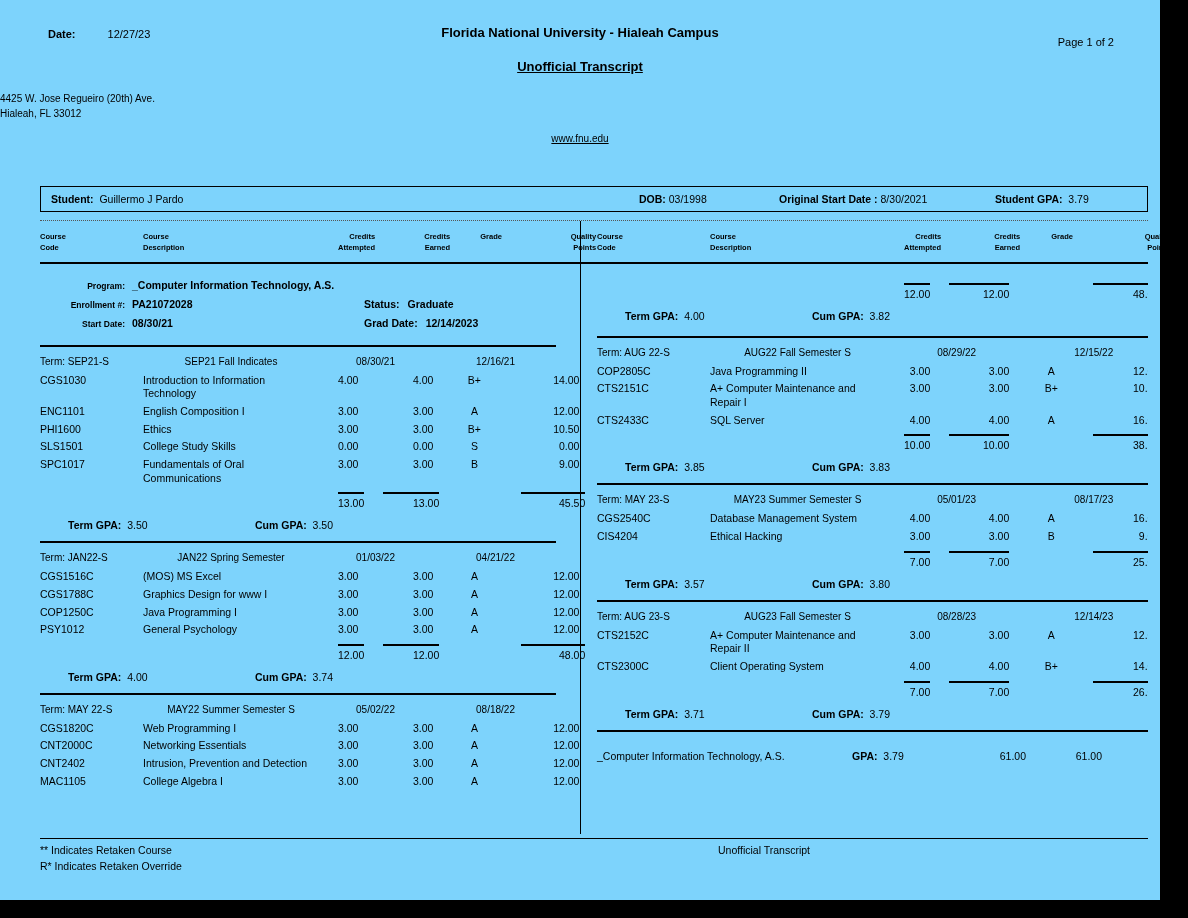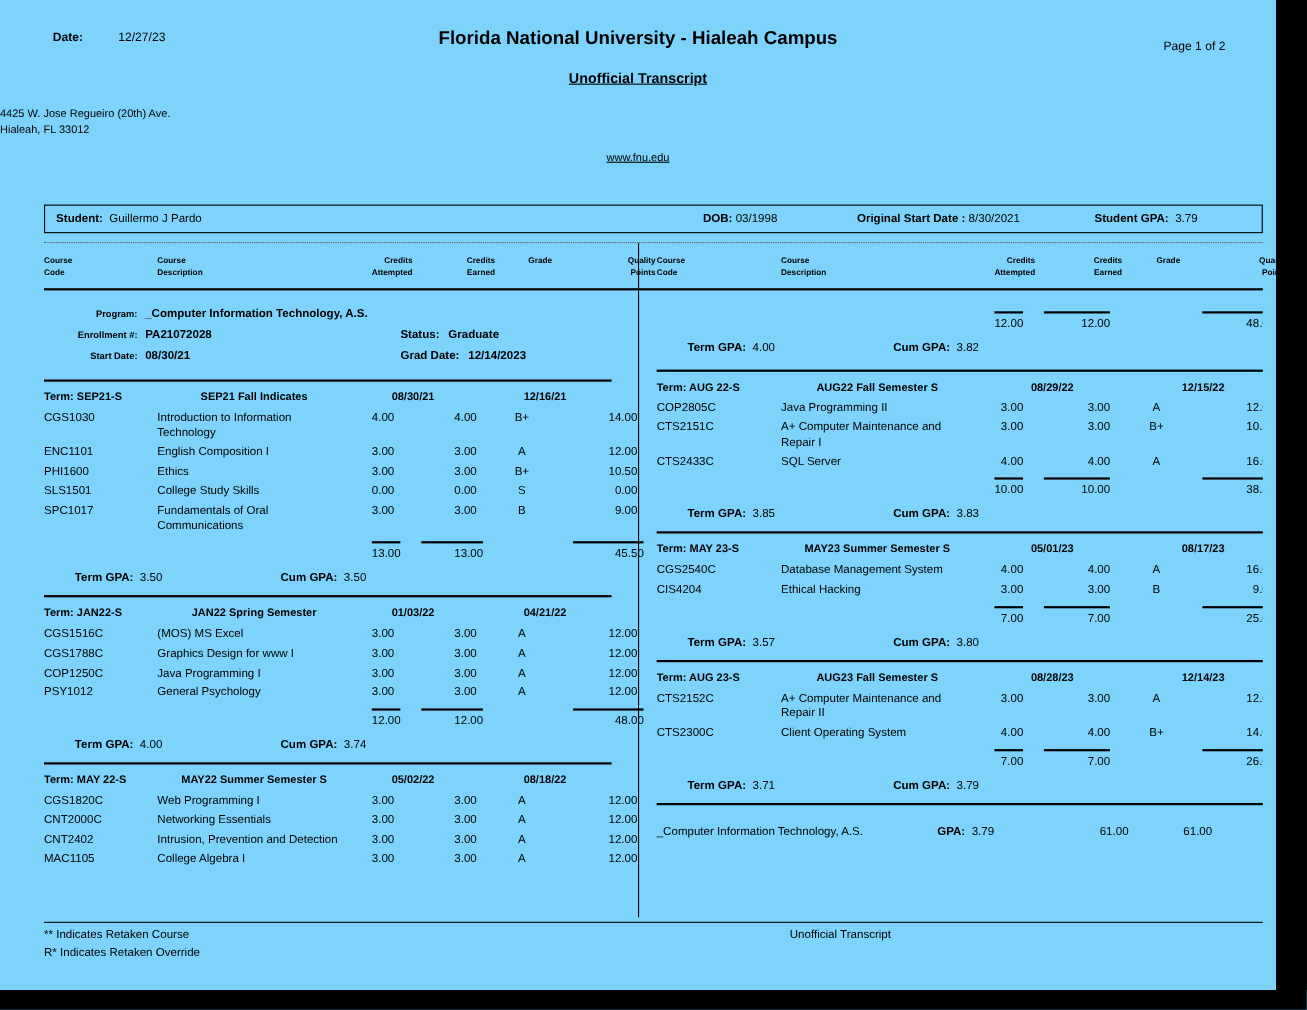--- a/index.html
+++ b/index.html
@@ -5,21 +5,21 @@
   * { margin:0; padding:0; box-sizing:border-box; }
   html, body { background:#000; }
   body { font-family:"Liberation Sans", sans-serif; color:#000; }
   .paper { position:relative; width:1160px; height:900px; background:#7dd3fc; overflow:hidden; }
 
   
   .header { position:relative; height:186px; }
   .date-line { position:absolute; left:48px; top:28px; font-size:11px; }
   .date-line .lbl { font-weight:bold; margin-right:32px; }
   .page-indicator { position:absolute; right:46px; top:36px; font-size:11px; }
-  .uni-title { text-align:center; padding-top:25px; font-size:17px; font-weight:bold; }
+  .uni-title { text-align:center; padding-top:25px; font-size:13px; font-weight:bold; }
   .subtitle-wrap { text-align:center; margin-top:17px; }
   .subtitle { font-size:13px; font-weight:bold; text-decoration:underline; }
   .address { text-align:left; margin-top:17px; font-size:10px; line-height:1.45; }
   .website-wrap { text-align:center; margin-top:7px; }
   .website { font-size:10px; color:#000; text-decoration:underline; cursor:pointer; }
 
   
   .student-bar { margin:0 12px 0 40px; border:1.5px solid #000; border-left-width:1px; border-right-width:1px;
                  display:flex; align-items:center; height:26px; font-size:10.5px; padding-left:10px; }
   .sb-g1 { width:588px; } .sb-g2 { width:140px; } .sb-g3 { width:216px; } .sb-g4 { flex:1; }
@@ -45,21 +45,21 @@
   .prow { display:flex; align-items:baseline; padding:3.5px 0; }
   .plabel { flex:0 0 92px; text-align:right; font-size:8.5px; font-weight:bold; padding-right:7px; white-space:nowrap; }
   .pvalue { font-weight:bold; }
   .pvalue.w { flex:0 0 232px; }
   .plabel2 { font-weight:bold; padding-right:8px; }
 
   .heavy-line { border-top:2px solid #000; }
 
   
   .term-block { padding-top:9px; }
-  .term-header { font-size:10px; font-weight:bold; margin-bottom:5px; }
+  .term-header { font-size:10px; font-weight:normal; margin-bottom:5px; }
   .term-label { grid-column:1; white-space:nowrap; }
   .term-name  { grid-column:2; text-align:center; }
   .term-start { grid-column:3/5; text-align:center; }
   .term-end   { grid-column:5/7; text-align:center; }
   .course-row { font-size:10.5px; line-height:1.3; padding:2px 0; }
   .totals-row { font-size:10.5px; margin-top:5px; }
   .totals-row .tcell { border-top:2px solid #000; padding-top:3px; }
   .gc3{grid-column:3} .gc4{grid-column:4} .gc6{grid-column:6}
   .gpa-row { font-size:10.5px; margin:10px 0 10px 0; padding-left:28px; display:flex; }
   .gpa-g1 { width:187px; }

